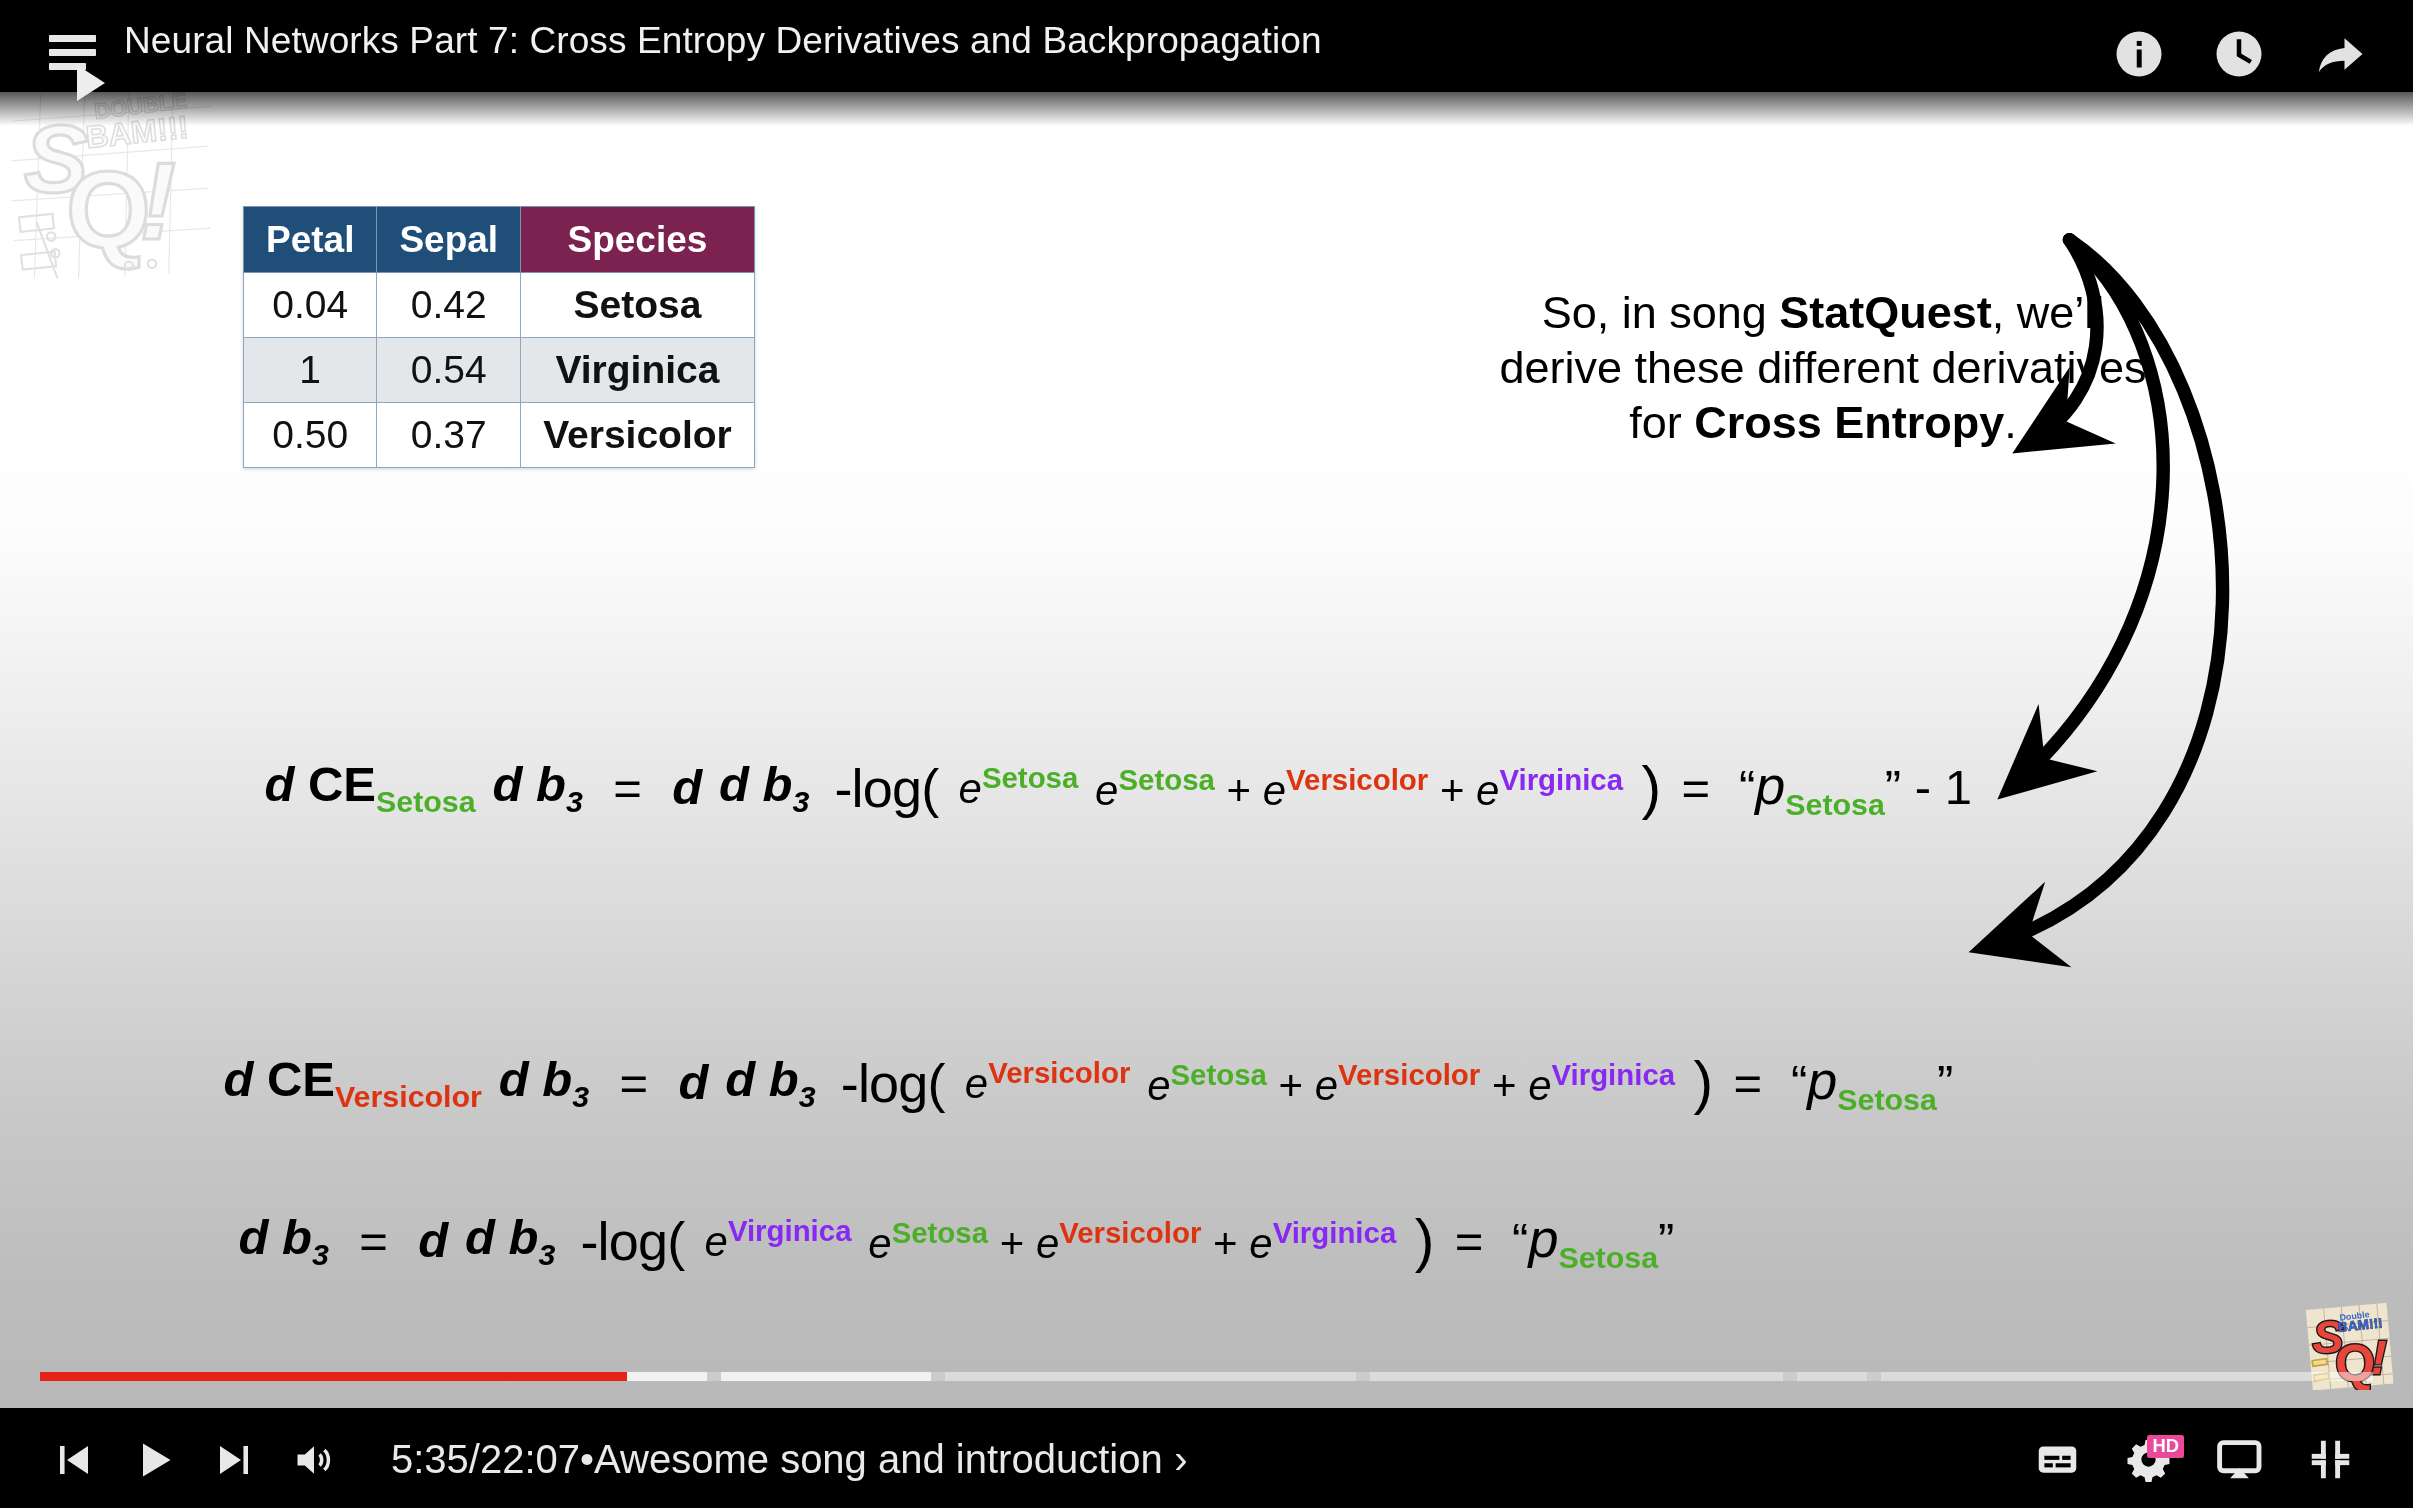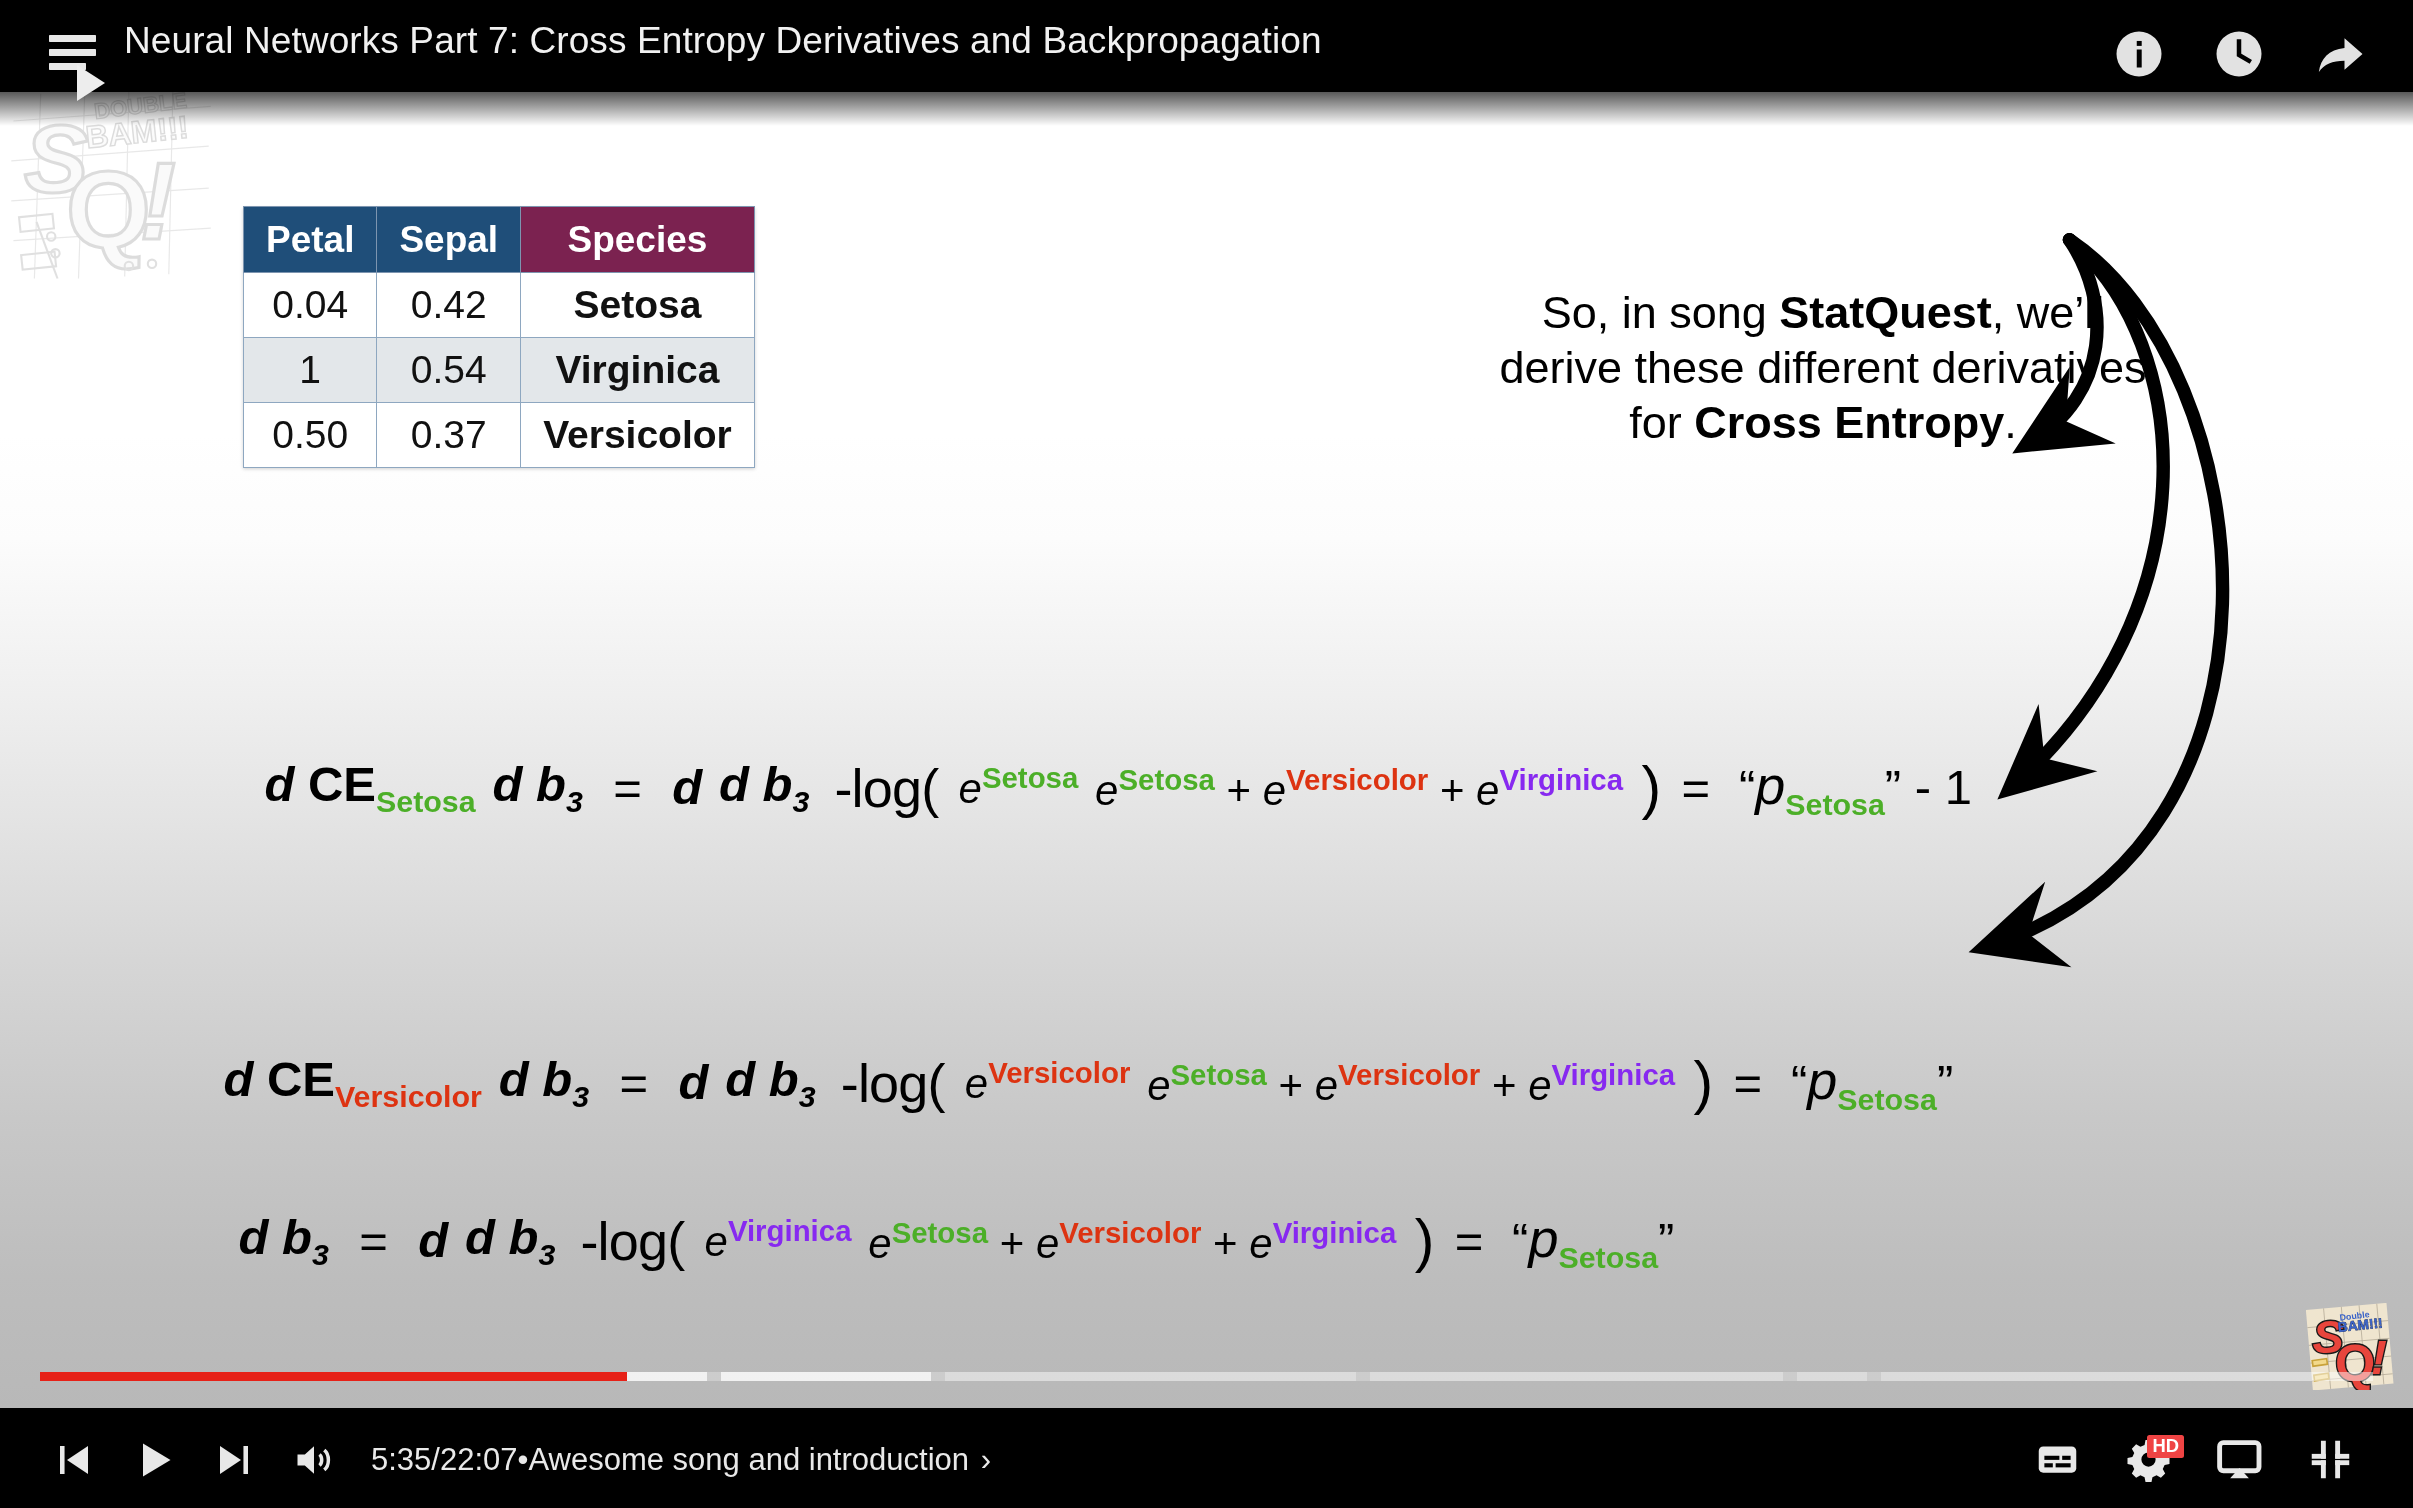--- a/index.html
+++ b/index.html
@@ -226,29 +226,29 @@
 
   #controls {
     position: absolute; left: 0; bottom: 0;
     width: 2413px; height: 97px;
     background: #000;
     display: flex; align-items: center;
   }
   .ctrl { width: 80px; height: 80px; display:flex; align-items:center; justify-content:center; }
   #ctrl-prev { margin-left: 34px; }
   #time-text {
-    color: #e9e9e9; font-size: 31px; margin-left: 17px; white-space: nowrap;
+    color: #e9e9e9; font-size: 40px; margin-left: 37px; white-space: nowrap;
     display: flex; align-items: center; gap: 0;
   }
   #time-text .chapter-name { margin-left: 0; }
   #right-controls { margin-left: auto; display: flex; align-items: center; margin-right: 37px; }
   .rctrl { width: 91px; height: 80px; display:flex; align-items:center; justify-content:center; position: relative; }
   #hd-badge {
     position: absolute; right: 10px; top: 15px;
-    background: #ef4444; color: #fff;
+    background: #ec4899; color: #fff;
     font-size: 18.4px; font-weight: bold;
     padding: 1.7px 5px; border-radius: 2.5px; line-height: 1.1;
   }
 </style>
 </head>
 <body>
 
 <div id="stage">
 
   <div id="slide">

